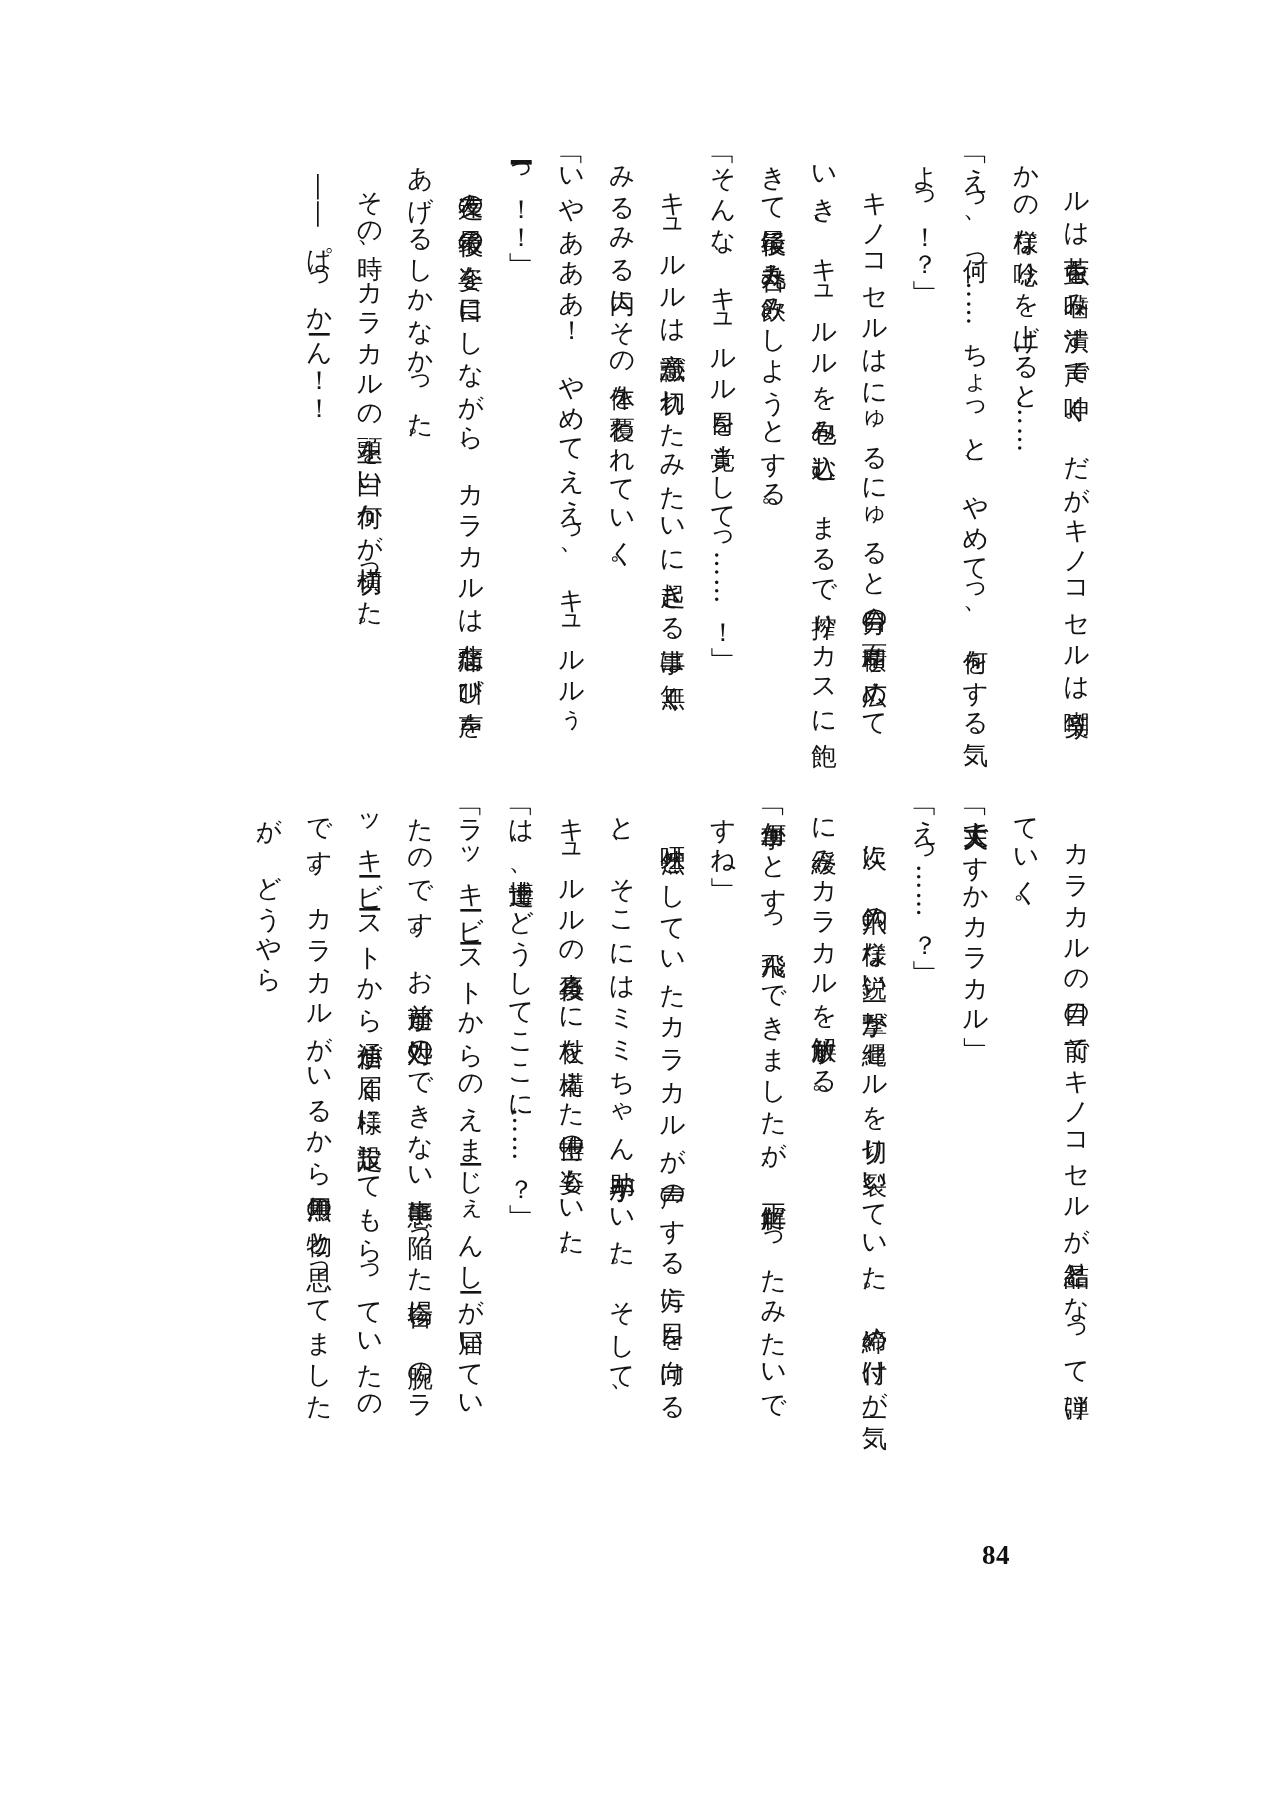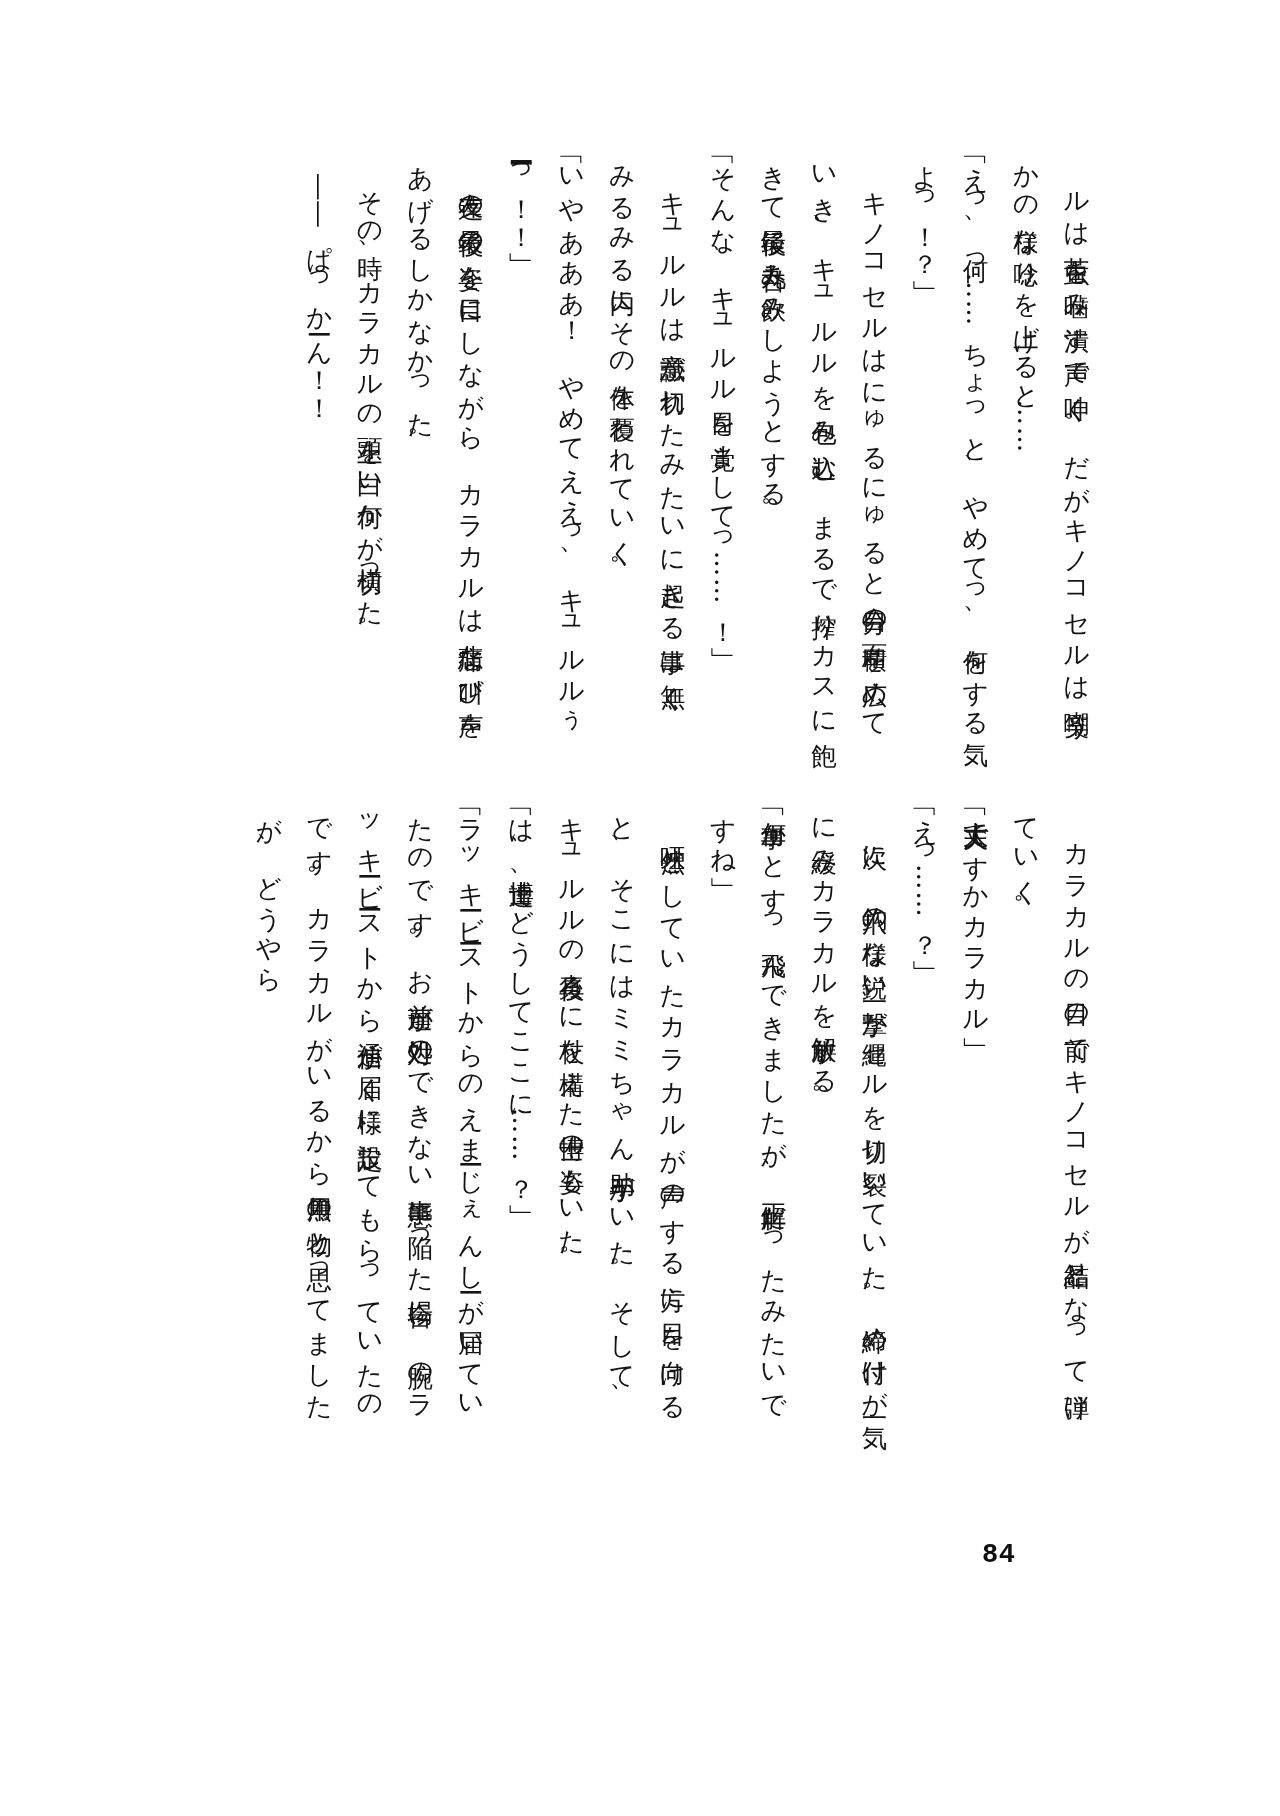--- a/index.html
+++ b/index.html
@@ -56,21 +56,21 @@
 
   .vtext-block p.indent {
     text-indent: 1em;
   }
 
   
   #page-number {
     position: absolute;
     left: 982px;
     top: 1540px;
-    font-family: Liberation Mono, monospace;
+    font-family: Liberation Serif, serif;
     font-size: 27px;
     font-weight: 700;
     color: #101010;
     letter-spacing: 0.5px;
   }
 </style>
 </head>
 <body>
 
 <div id="page">

